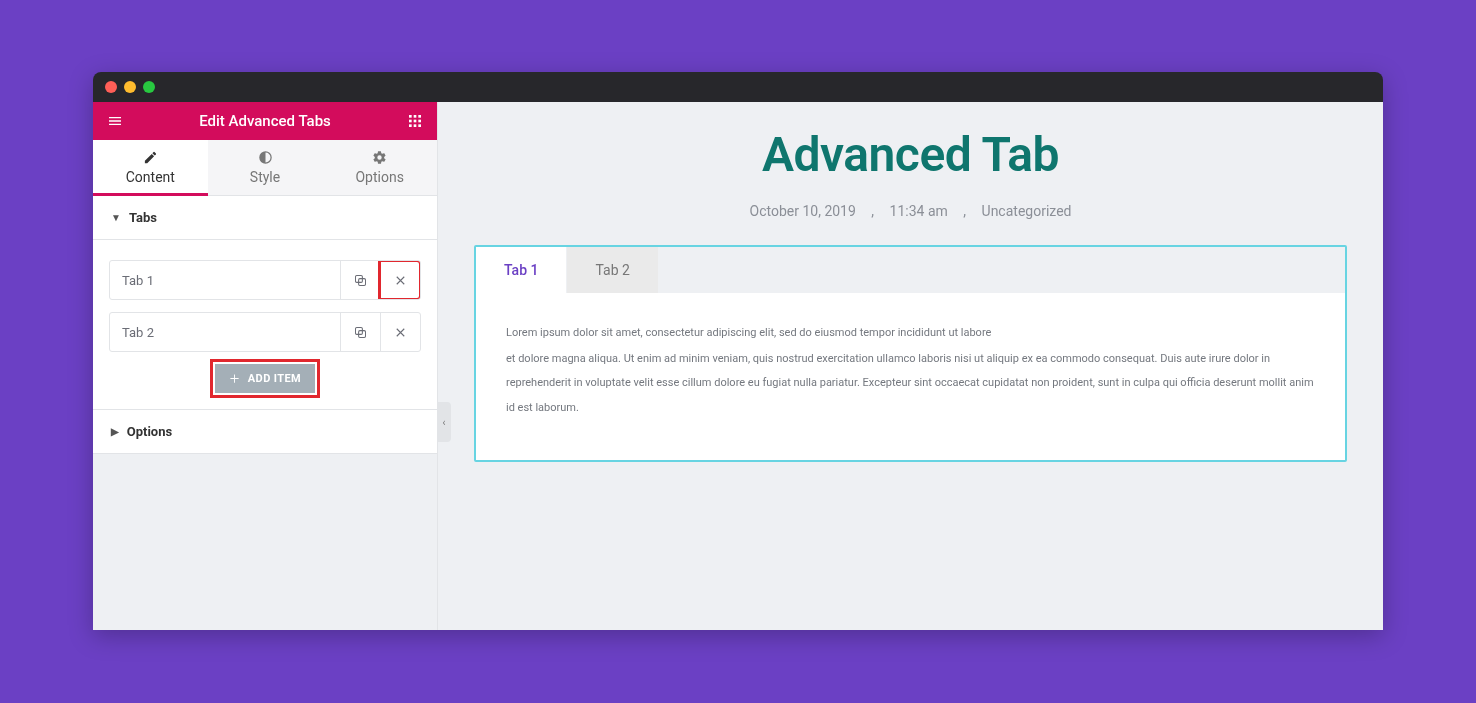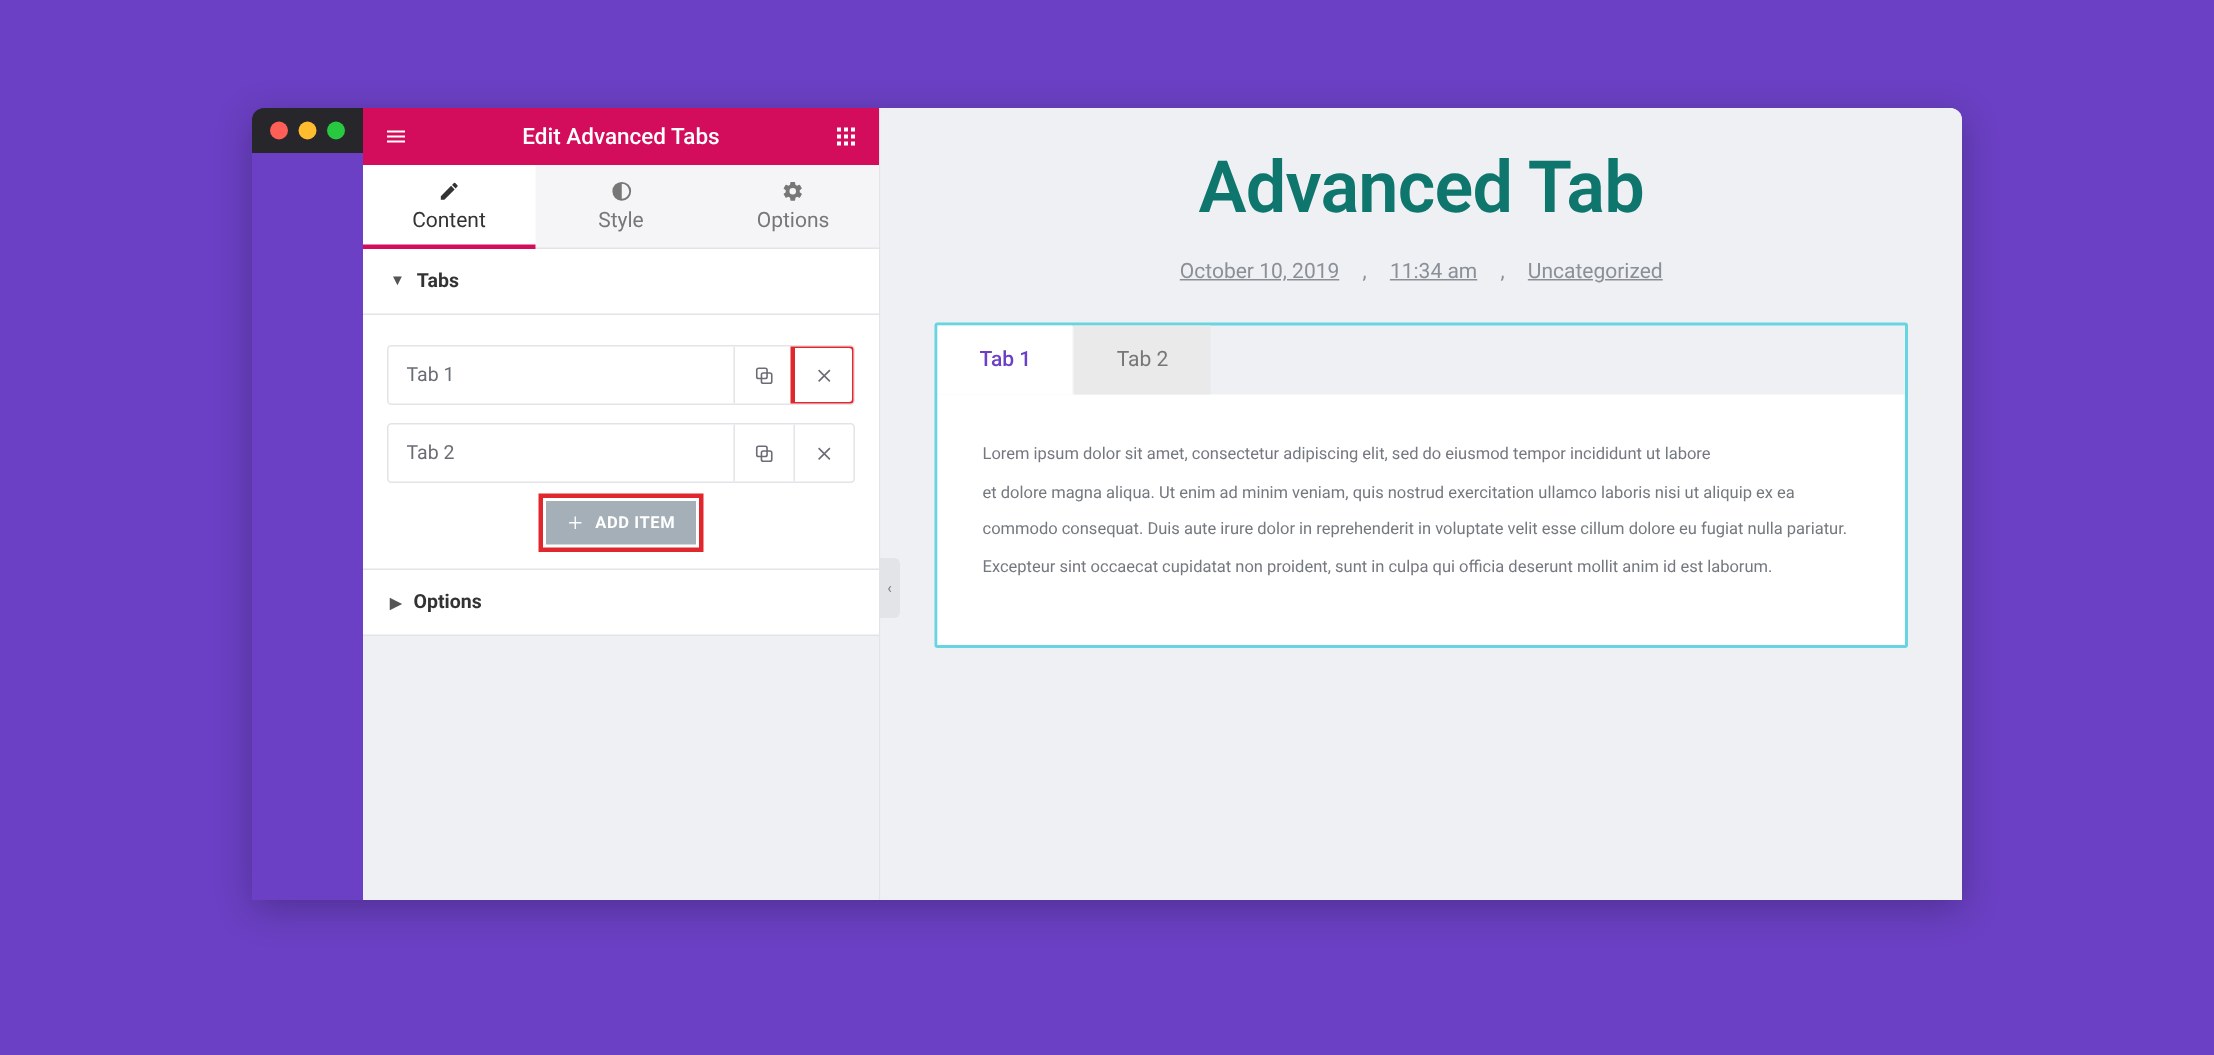--- a/index.html
+++ b/index.html
@@ -7,26 +7,26 @@
   body {
     background: #6b40c4;
     font-family: -apple-system, BlinkMacSystemFont, "Segoe UI", Roboto, Helvetica, Arial, sans-serif;
     display: flex;
     justify-content: center;
     align-items: flex-start;
     padding-top: 72px;
   }
 
   .window {
-    width: 1140px;
+    width: 1290px;
     border-radius: 8px 8px 0 0;
     overflow: hidden;
     box-shadow: 0 6px 24px rgba(0,0,0,.25);
     display: flex;
-    flex-direction: row;
+    flex-direction: column;
   }
   .titlebar {
     background: #27272b;
     height: 30px;
     display: flex;
     align-items: center;
     padding: 0 12px;
     gap: 7px;
   }
   .dot { width: 12px; height: 12px; border-radius: 50%; }
@@ -193,21 +193,21 @@
     color:#0f766e;
     margin:6px 0 20px;
     letter-spacing:-.5px;
   }
   .meta {
     text-align:center;
     font-size:14px;
     color:#8b8f97;
     margin-bottom:26px;
   }
-  .meta span { margin:0 6px;text-decoration:underline; }
+  .meta span { margin:0 6px; }
 
   .tab-widget {
     border:2px solid #67d4e2;
     border-radius:2px;
     background:#eef0f3;
   }
   .tab-nav {
     display:flex;
   }
   .tab-btn {

